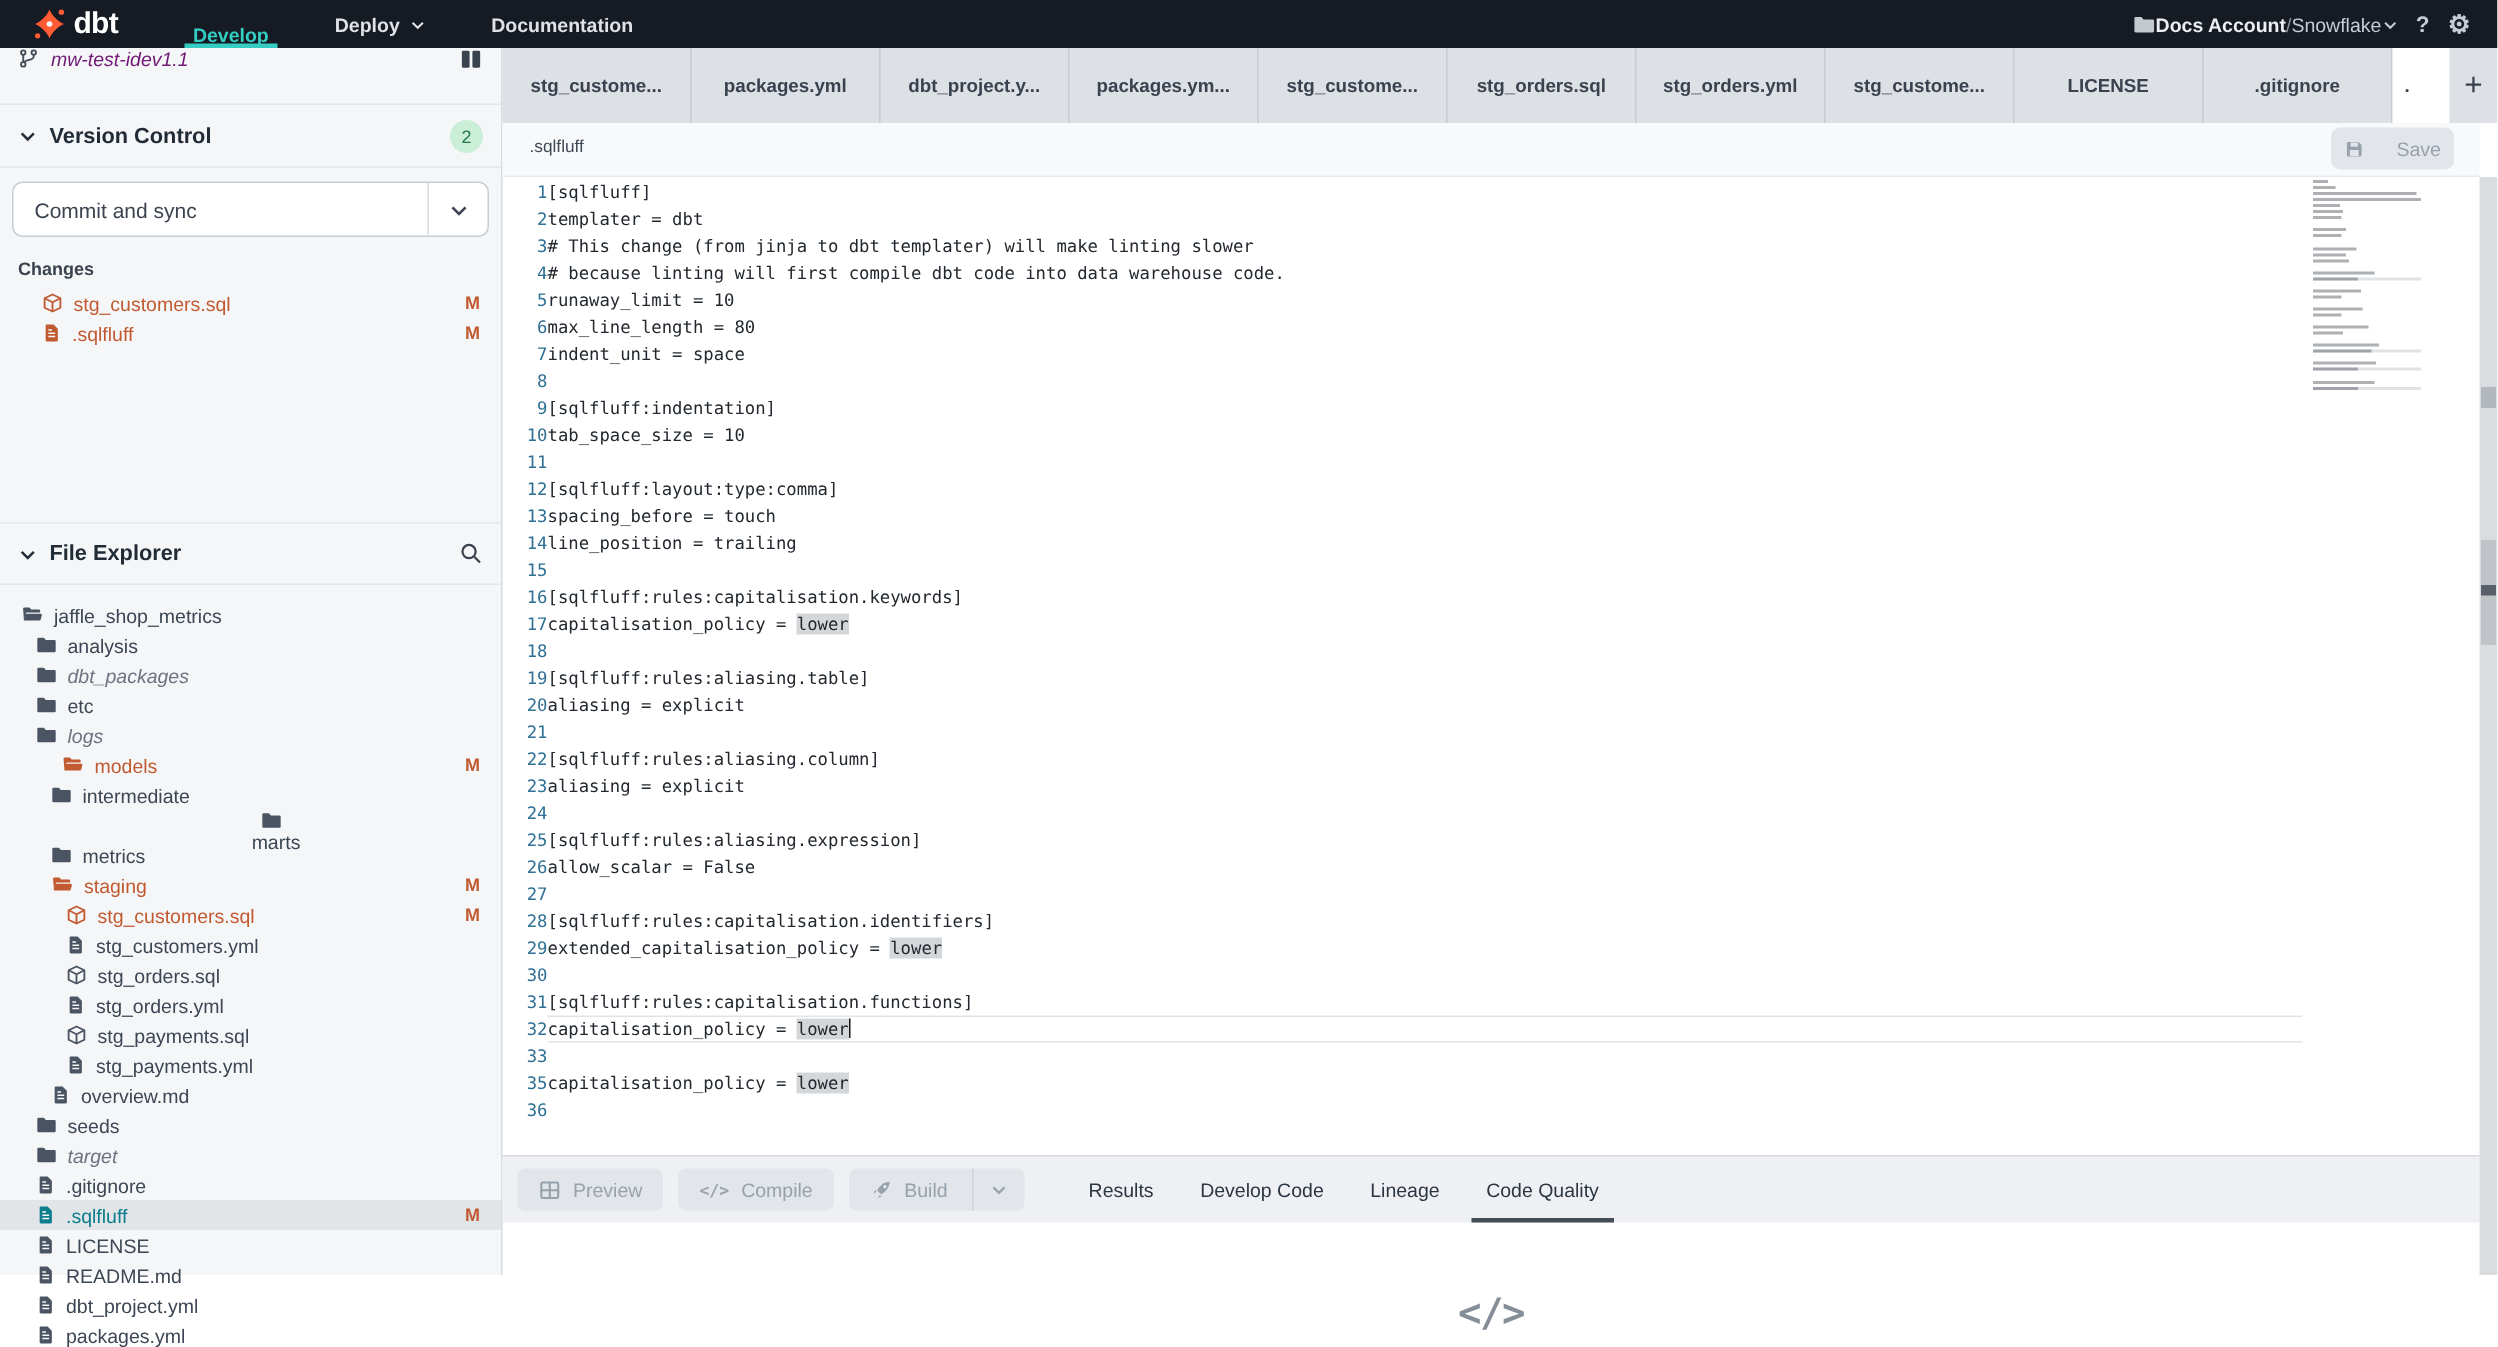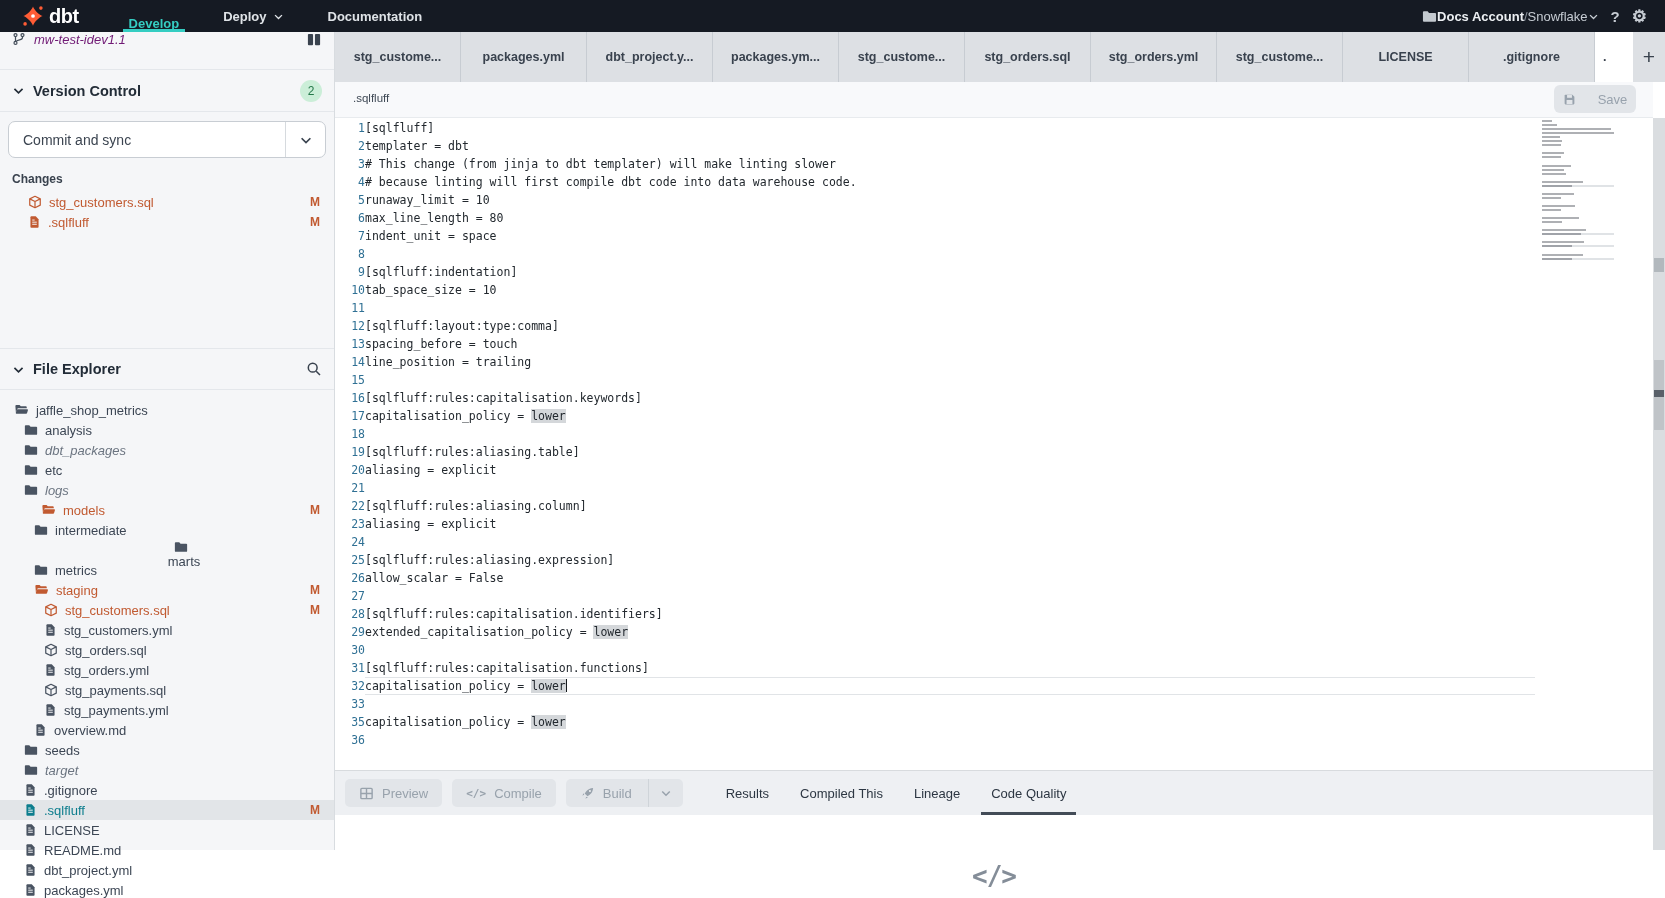--- a/index.html
+++ b/index.html
@@ -778,21 +778,21 @@
           <span>Build</span>
           <span class="split-cell">
             <svg width="12" height="12" viewBox="0 0 16 16" fill="none" stroke="#98a2ac" stroke-width="2">
               <path d="M3 6l5 5 5-5"></path>
             </svg>
           </span>
         </button>
       </div>
     <div class="panel-tabs" id="panel-tabs">
         <div class="panel-tab">Results</div>
-        <div class="panel-tab">Compiled This</div>
+        <div class="panel-tab">Develop Code</div>
         <div class="panel-tab">Lineage</div>
         <div class="panel-tab active">Code Quality</div>
       </div>
   </div>
 
   <div class="bottom-panel">
     <div class="code-glyph">&lt;/&gt;</div>
   </div>
 
   <div class="page-scrollbar">

